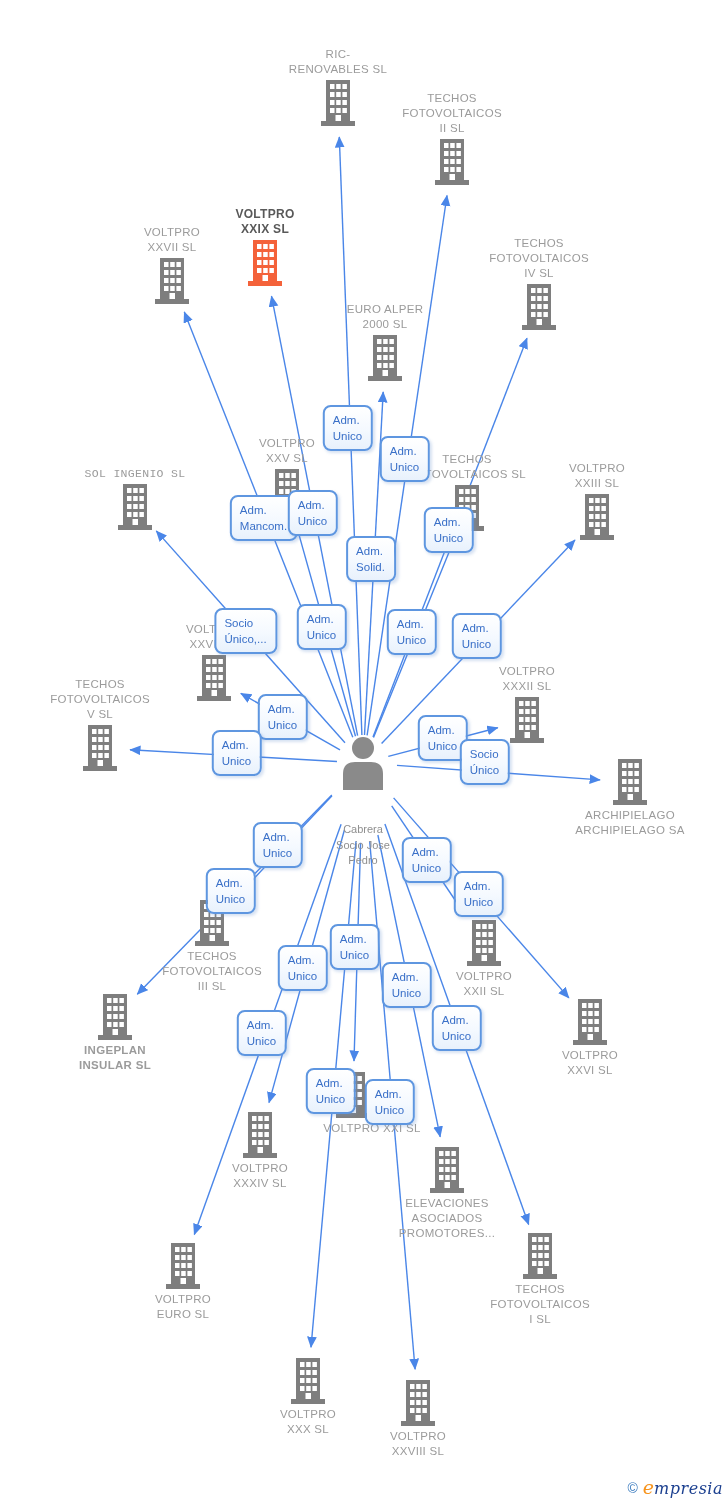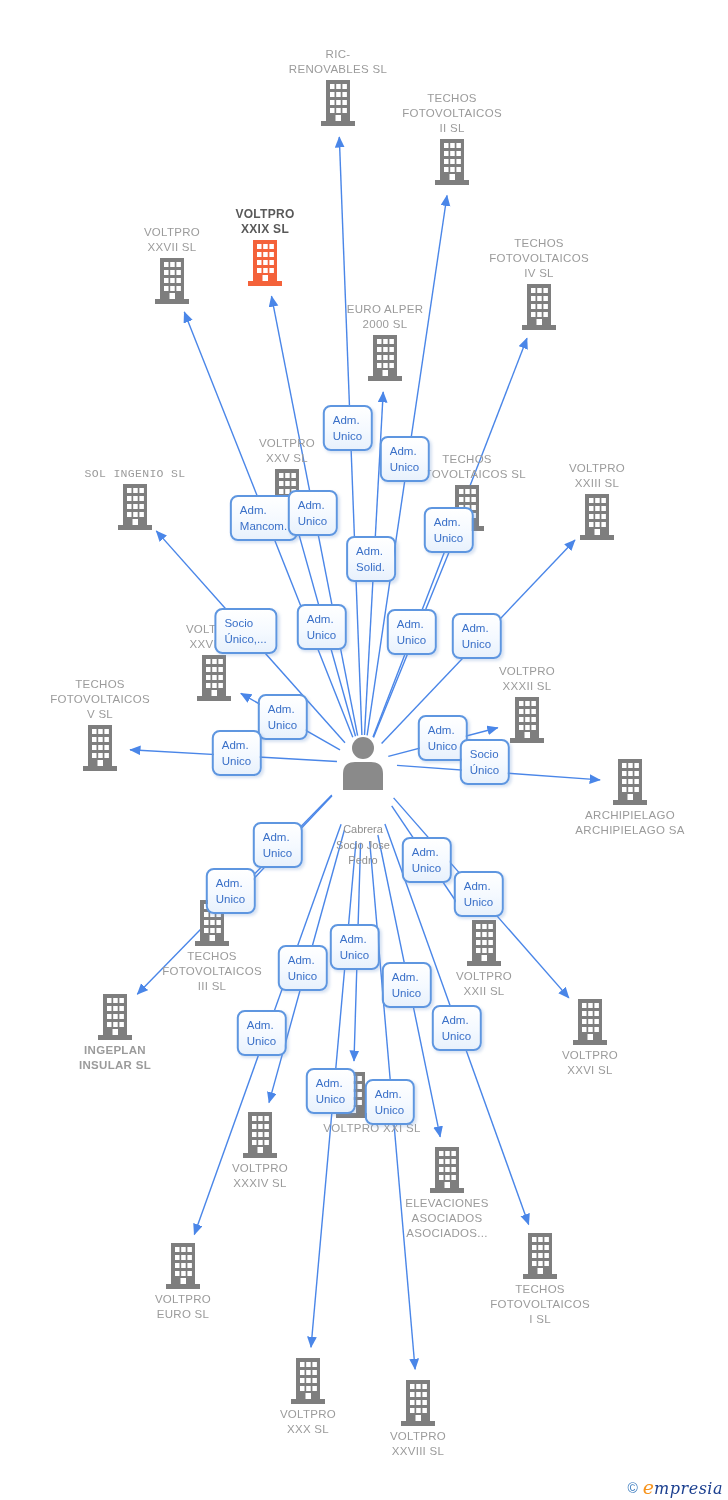--- a/index.html
+++ b/index.html
@@ -581,21 +581,21 @@
             <rect x="22.4" y="20" width="4.5" height="5"></rect>
     <rect x="10" y="28" width="4.5" height="5"></rect>
             <rect x="16.2" y="28" width="4.5" height="5"></rect>
             <rect x="22.4" y="28" width="4.5" height="5"></rect>
     <rect x="15.5" y="35" width="5.5" height="6"></rect>
    </g>
  </svg></div>
       <div class="node-text" style="left: 447px; top: 1196px;">
         <div>ELEVACIONES</div>
         <div>ASOCIADOS</div>
-        <div>ASOCIADOS...</div>
+        <div>PROMOTORES...</div>
       </div>
       <div class="node-icon" style="left: 183px; top: 1266px;"><svg width="36" height="46" viewBox="0 0 36 46">
    <g fill="#7e7e7e">
     <rect x="6" y="0" width="24" height="41"></rect>
     <rect x="1" y="41" width="34" height="5"></rect>
    </g>
    <g fill="#ffffff">
     <rect x="10" y="4" width="4.5" height="5"></rect>
             <rect x="16.2" y="4" width="4.5" height="5"></rect>
             <rect x="22.4" y="4" width="4.5" height="5"></rect>

